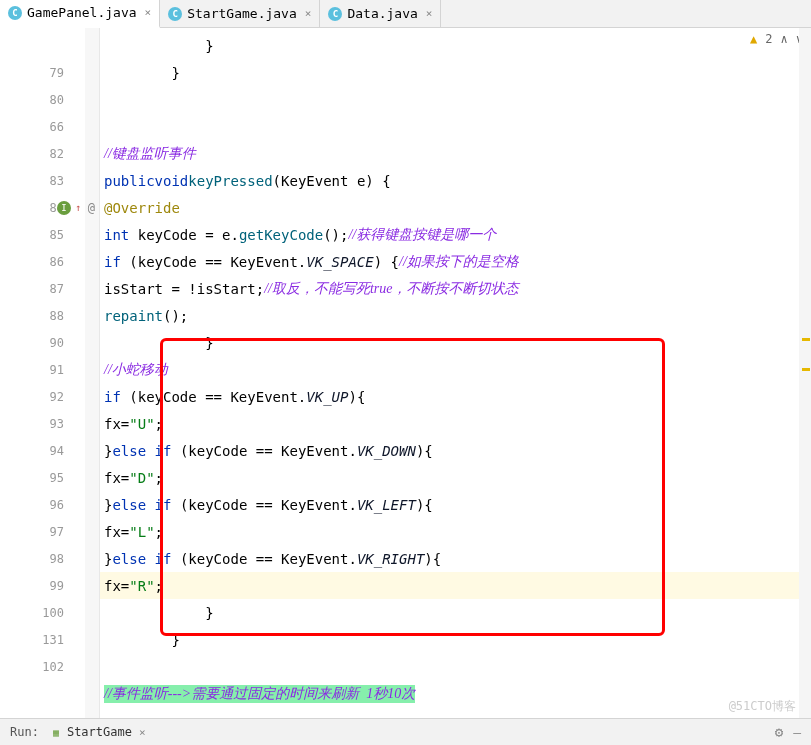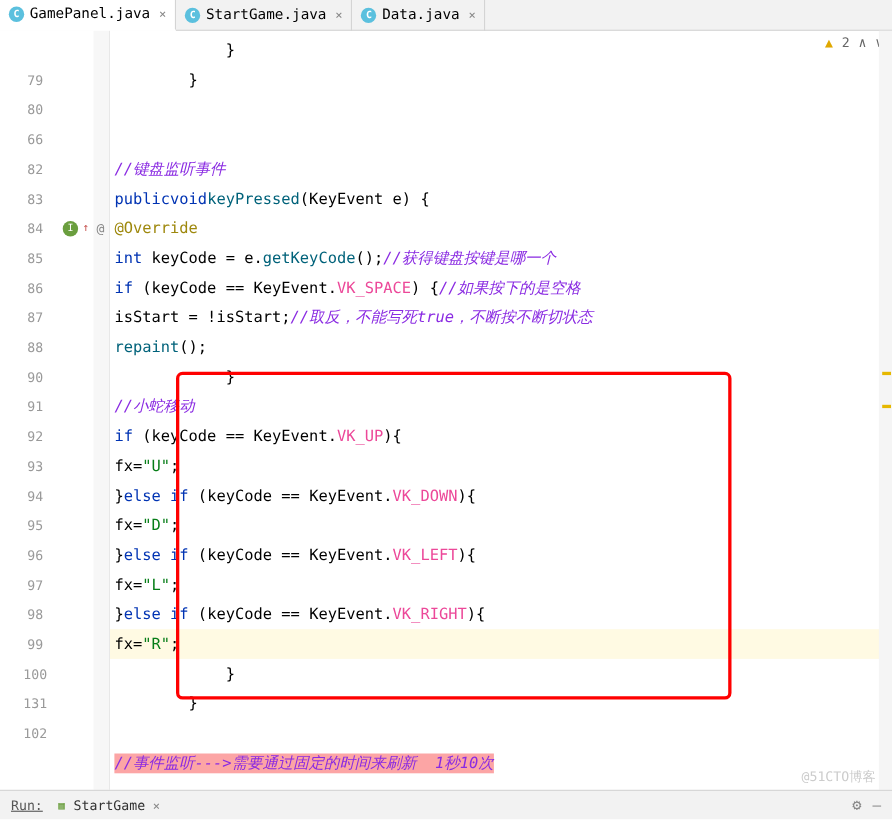--- a/index.html
+++ b/index.html
@@ -61,21 +61,21 @@
       border-right: 1px solid #e8e8e8;
       color: #999;
       font-size: 12px;
       padding-top: 4px;
       position: relative;
     }
     .gutter-line {
       height: 27px;
       display: flex;
       align-items: center;
-      justify-content: center;
+      justify-content: flex-end;
       padding-right: 35px;
       position: relative;
     }
     .gutter-icon {
       position: absolute;
       right: 2px;
       font-size: 11px;
     }
     .fold-strip {
       position: absolute;
@@ -99,23 +99,23 @@
       align-items: center;
       white-space: pre;
       padding-left: 4px;
     }
     .code-line.highlighted {
       background: #fffae3;
     }
     .kw { color: #0033b3; }
     .method { color: #00627a; }
     .str { color: #067d17; }
-    .comment-zh { color: #8a2be2; font-style: italic; }
+    .comment-zh { color: #8a2be2; font-style: italic; font-family: Liberation Serif, serif; }
     .annotation { color: #9e880d; }
-    .const { color: #ec4899; }
+    .const { color: #0f172a; font-style: italic; }
     .red-box {
       position: absolute;
       border: 3px solid #f00;
       border-radius: 6px;
       pointer-events: none;
     }
     .warning-badge {
       position: absolute;
       top: 32px;
       right: 8px;
@@ -155,21 +155,21 @@
       display: flex;
       align-items: center;
       padding: 0 10px;
       justify-content: space-between;
     }
     .run-section {
       display: flex;
       align-items: center;
       gap: 10px;
     }
-    .run-label { color: #555; font-size: 12px; text-decoration: underline; }
+    .run-label { color: #555; font-size: 12px; }
     .run-icon {
       width: 14px;
       height: 14px;
       display: flex;
       align-items: center;
       justify-content: center;
       color: #6a9e3e;
       font-size: 10px;
     }
     .run-tab {
@@ -331,21 +331,21 @@
     <div class="code-line">                <span>fx=</span><span class="str">"U"</span><span>;</span></div>
     <div class="code-line">            <span>}</span><span class="kw">else if</span><span> (keyCode == KeyEvent.</span><span class="const">VK_DOWN</span><span>){</span></div>
     <div class="code-line">                <span>fx=</span><span class="str">"D"</span><span>;</span></div>
     <div class="code-line">            <span>}</span><span class="kw">else if</span><span> (keyCode == KeyEvent.</span><span class="const">VK_LEFT</span><span>){</span></div>
     <div class="code-line">                <span>fx=</span><span class="str">"L"</span><span>;</span></div>
     <div class="code-line">            <span>}</span><span class="kw">else if</span><span> (keyCode == KeyEvent.</span><span class="const">VK_RIGHT</span><span>){</span></div>
     <div class="code-line highlighted">                <span>fx=</span><span class="str">"R"</span><span>;</span></div>
     <div class="code-line"><span>            }</span></div>
     <div class="code-line"><span>        }</span></div>
     <div class="code-line"></div>
-    <div class="code-line">        <span class="comment-zh" style="background:#fca5a5;">//事件监听---&gt;需要通过固定的时间来刷新  1秒10次</span></div>
+    <div class="code-line">        <span class="comment-zh" style="background:#86efac;">//事件监听---&gt;需要通过固定的时间来刷新  1秒10次</span></div>
 
     <div class="red-box" style="top:310px; left:60px; width:505px; height:298px;"></div>
   </div>
 </div>
 
 <div class="scrollbar-v">
   <div class="scroll-mark y1"></div>
   <div class="scroll-mark y2"></div>
 </div>
 

